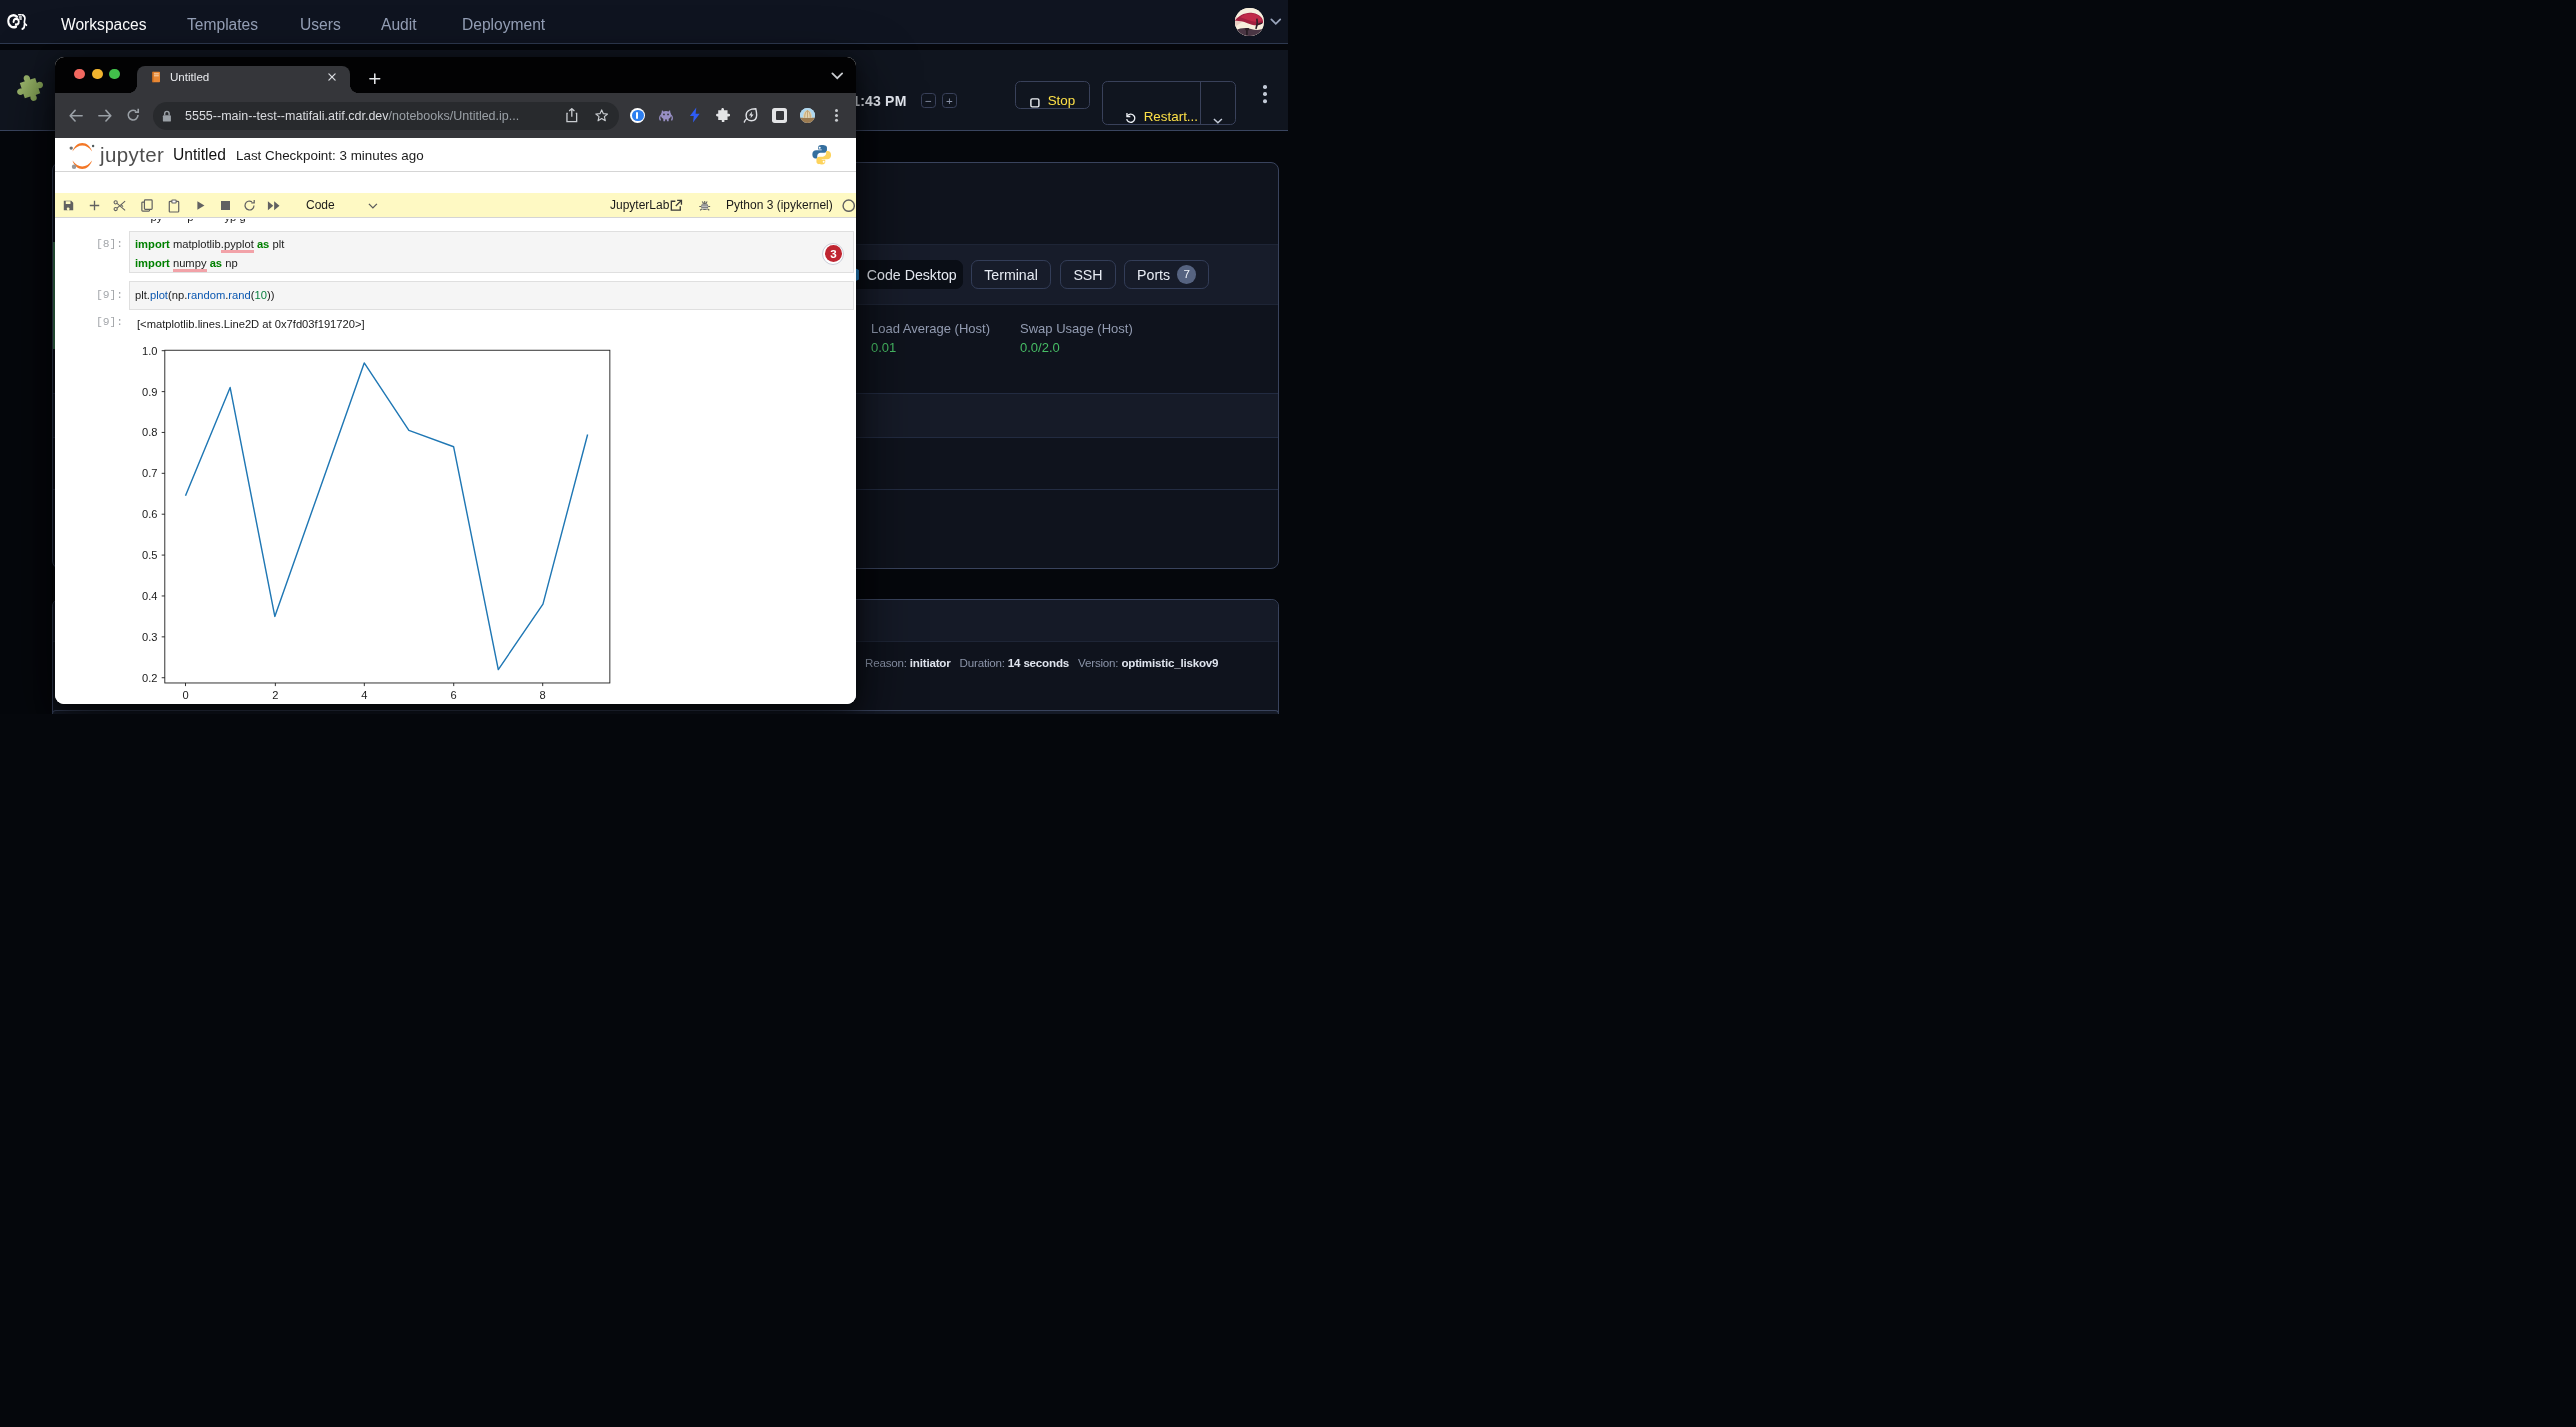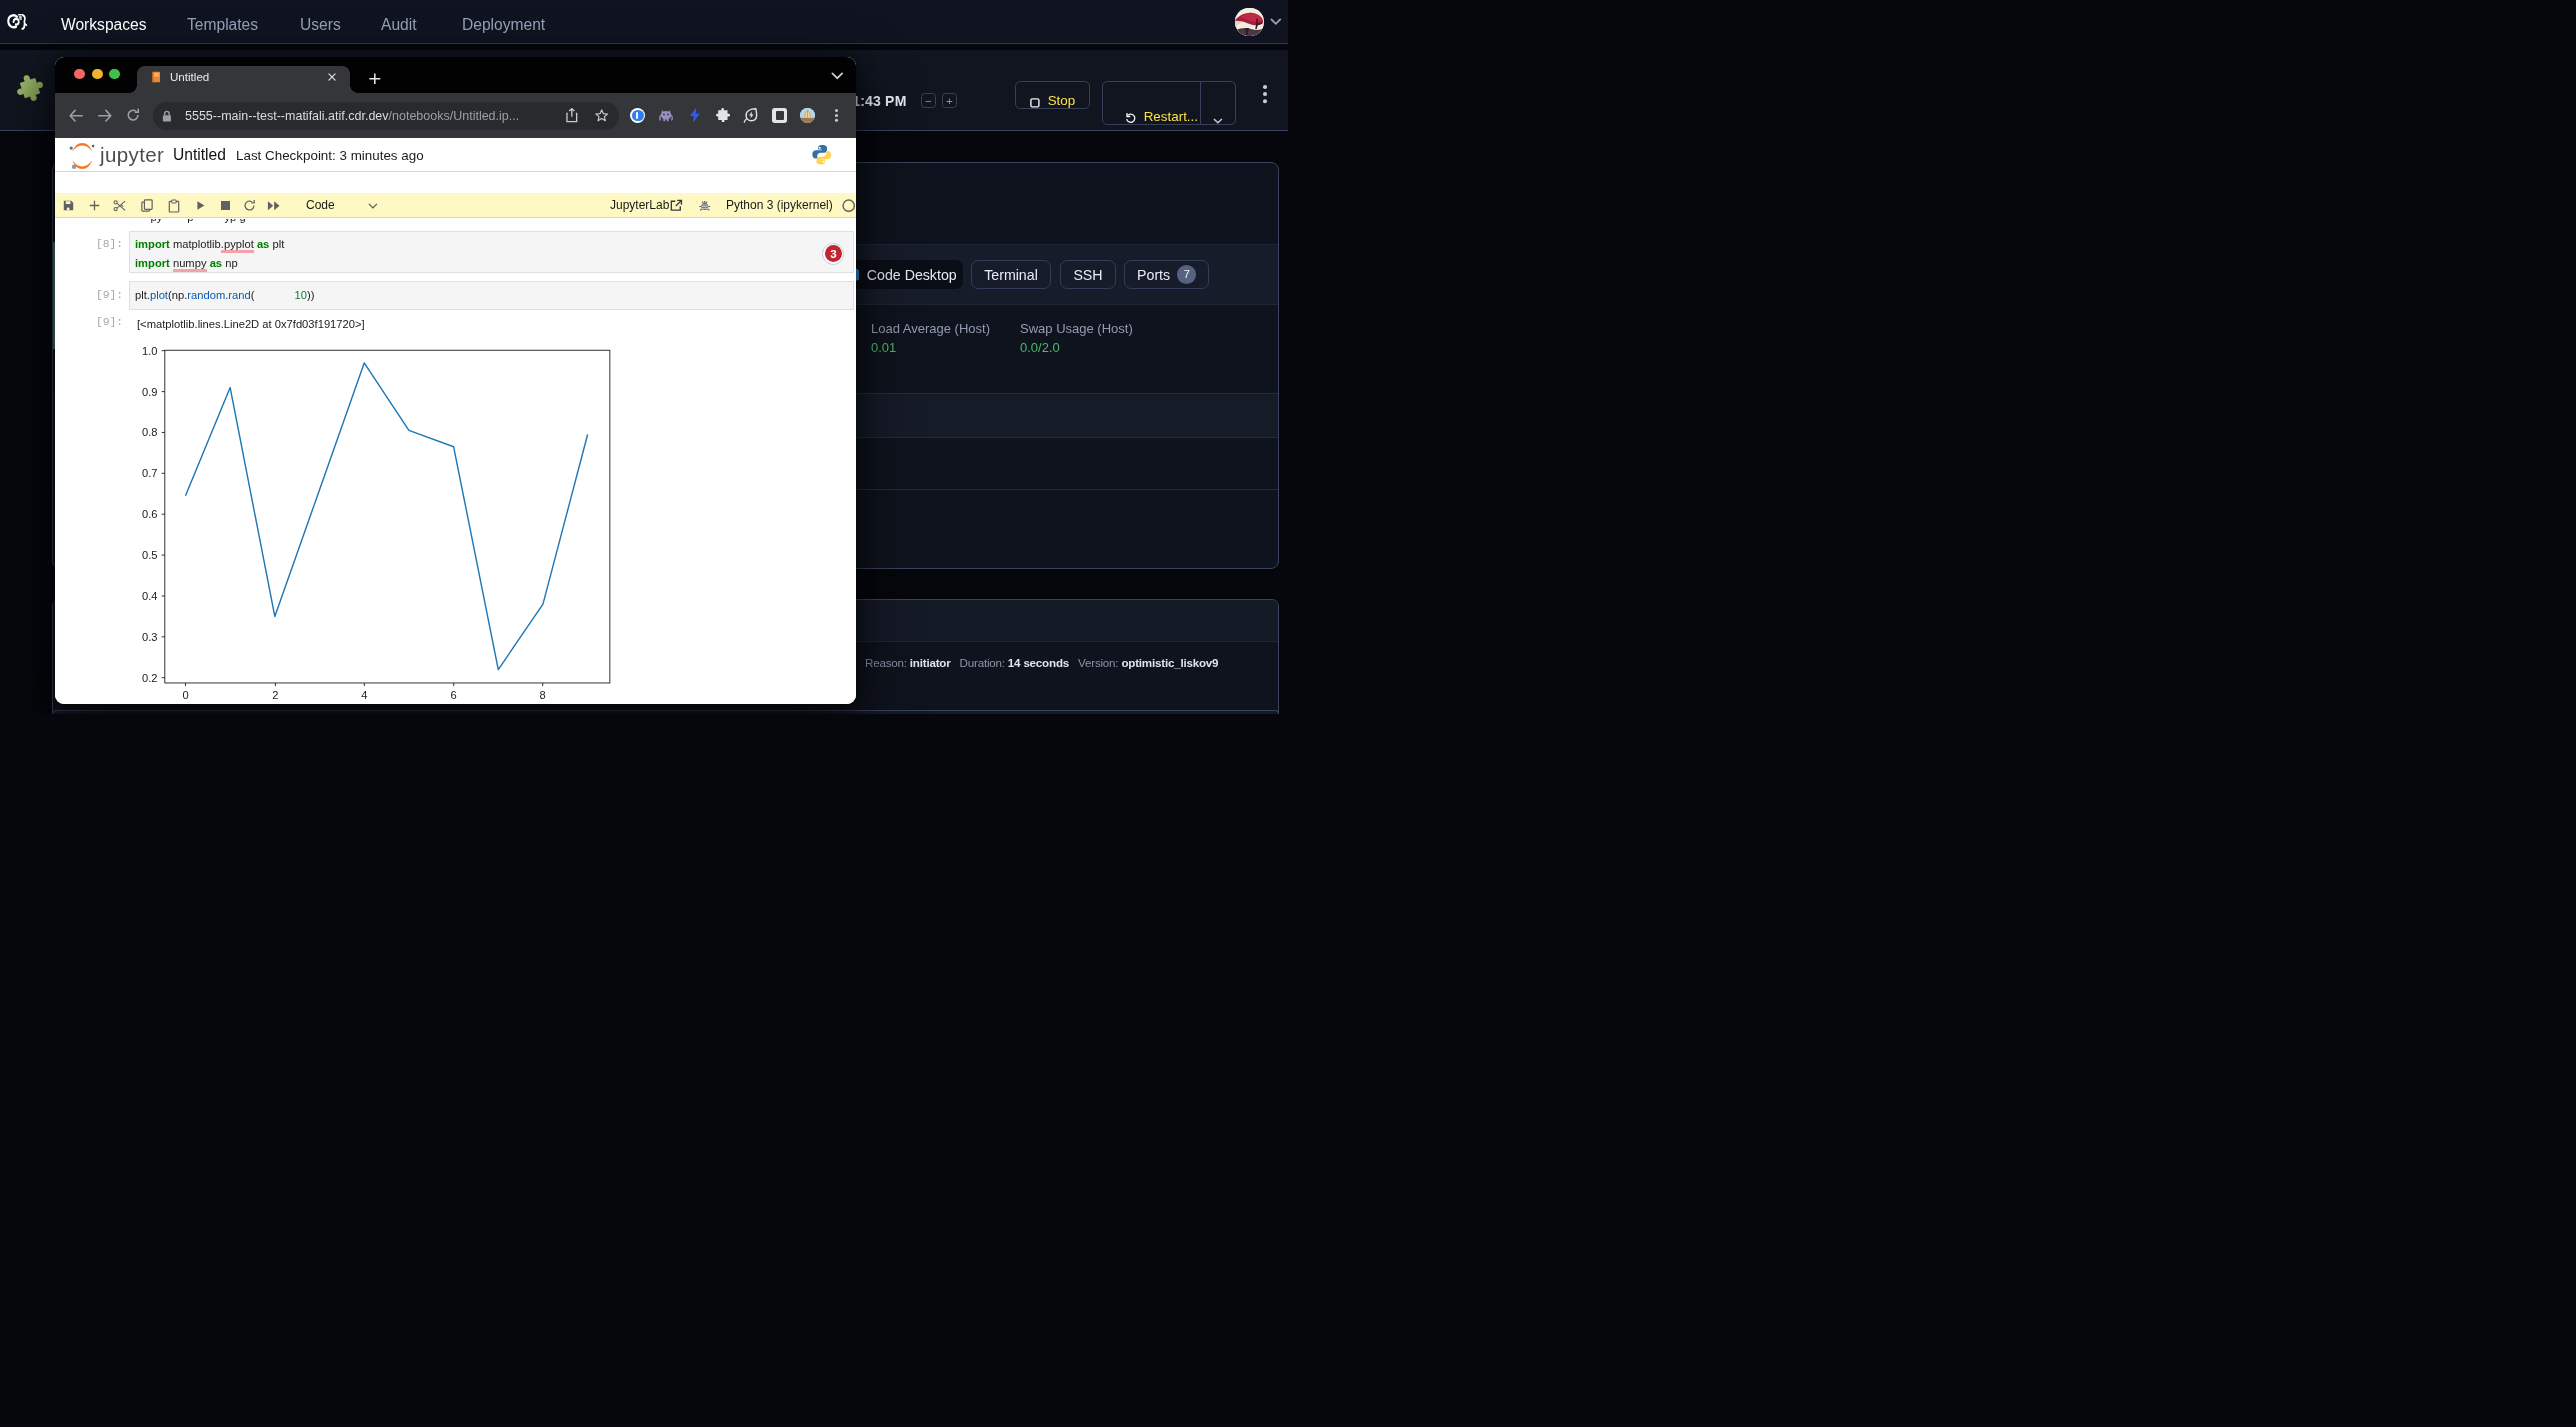--- a/index.html
+++ b/index.html
@@ -41,21 +41,21 @@
 .jhead { position:absolute; left:0; top:81px; width:801px; height:34px; background:#fff; border-bottom:0.9px solid #d5d5d5;padding-left:28px; }
 .jmenu { position:absolute; left:0; top:115px; width:801px; height:21px; background:#fff; border-bottom:0.9px solid #d5d5d5; }
 .jmenu span { position:absolute; top:0; height:21px; line-height:19.6px; font-size:12px; color:#1a1a1a; }
 .jtool { position:absolute; left:0; top:136px; width:801px; height:25px; background:#fef9c3; border-bottom:0.9px solid #d5d5d5; }
 .nb { position:absolute; left:0; top:162px; width:801px; height:485px; background:#fff; border-radius:0 0 9px 9px; overflow:hidden; }
 .prompt { position:absolute; font-family:"Liberation Mono", monospace; font-size:11.3px; color:#a4a7ab; }
 .cellbox { position:absolute; left:74px; width:725px; background:#f5f5f5; border:0.9px solid #dfdfdf; }
 .code { position:absolute; font-family:Liberation Sans, sans-serif; font-size:11.2px; color:#212121; white-space:pre; }
 .kw { color:#008000; font-weight:bold; }
 .prop { color:#0a57b0; }
-.num { color:#0a8040;margin-left:40px; }
+.num { color:#0a8040; }
 </style>
 </head>
 <body>
 <div class="nav">
   <svg class="abs" style="left:5.8px;top:13.4px" width="22" height="18" viewBox="0 0 48 32" preserveAspectRatio="none">
     <g fill="none" stroke="#fff" stroke-linecap="round">
       <path stroke-width="4.4" d="M24 6.5 C 18 2.5, 6 3.5, 5 13 C 4 22.5, 14 27.5, 22 24.5"></path>
       <path stroke-width="4.2" d="M16.5 15.5 C 16.5 10.5, 23 8.5, 26.5 12 C 30 15.5, 27 21.5, 21.5 20.5"></path>
       <path stroke-width="3.6" d="M36.5 3.5 C 41.5 5.5, 42 9.5, 40.5 13.5 C 39.5 16.5, 40 20, 44.5 21.5"></path>
       <path stroke-width="3.6" d="M35.5 28.5 C 39 27.5, 40.5 25, 40 21.5"></path>

